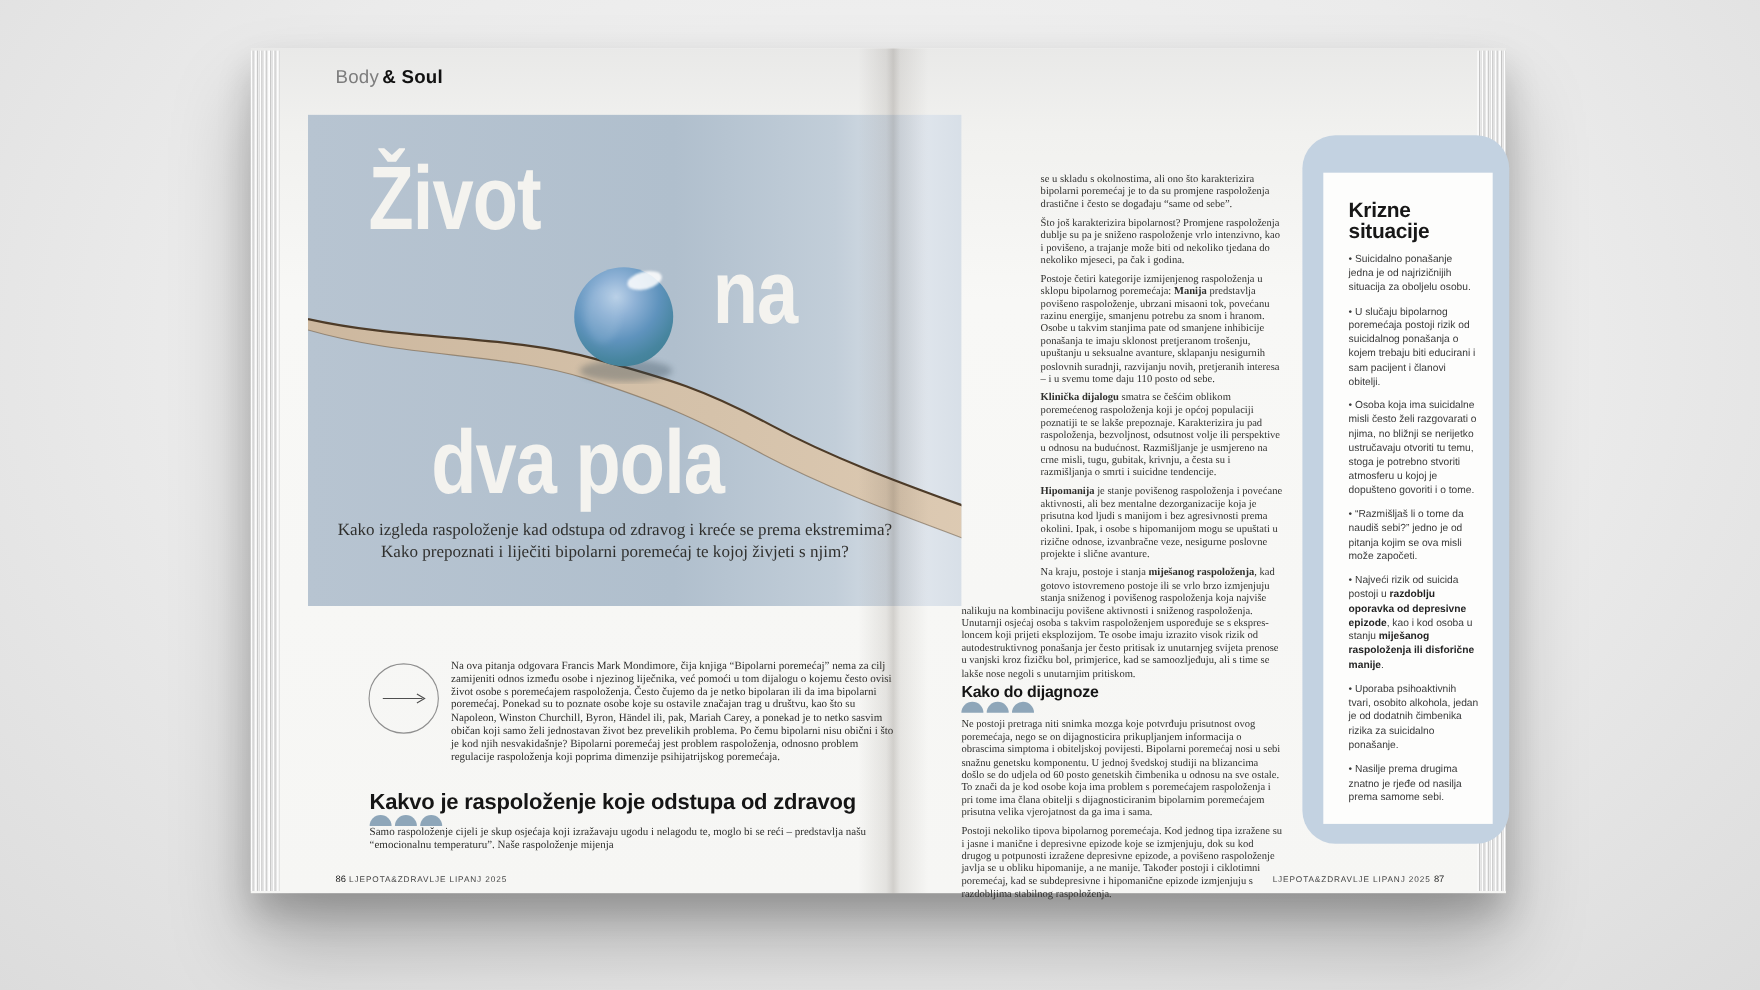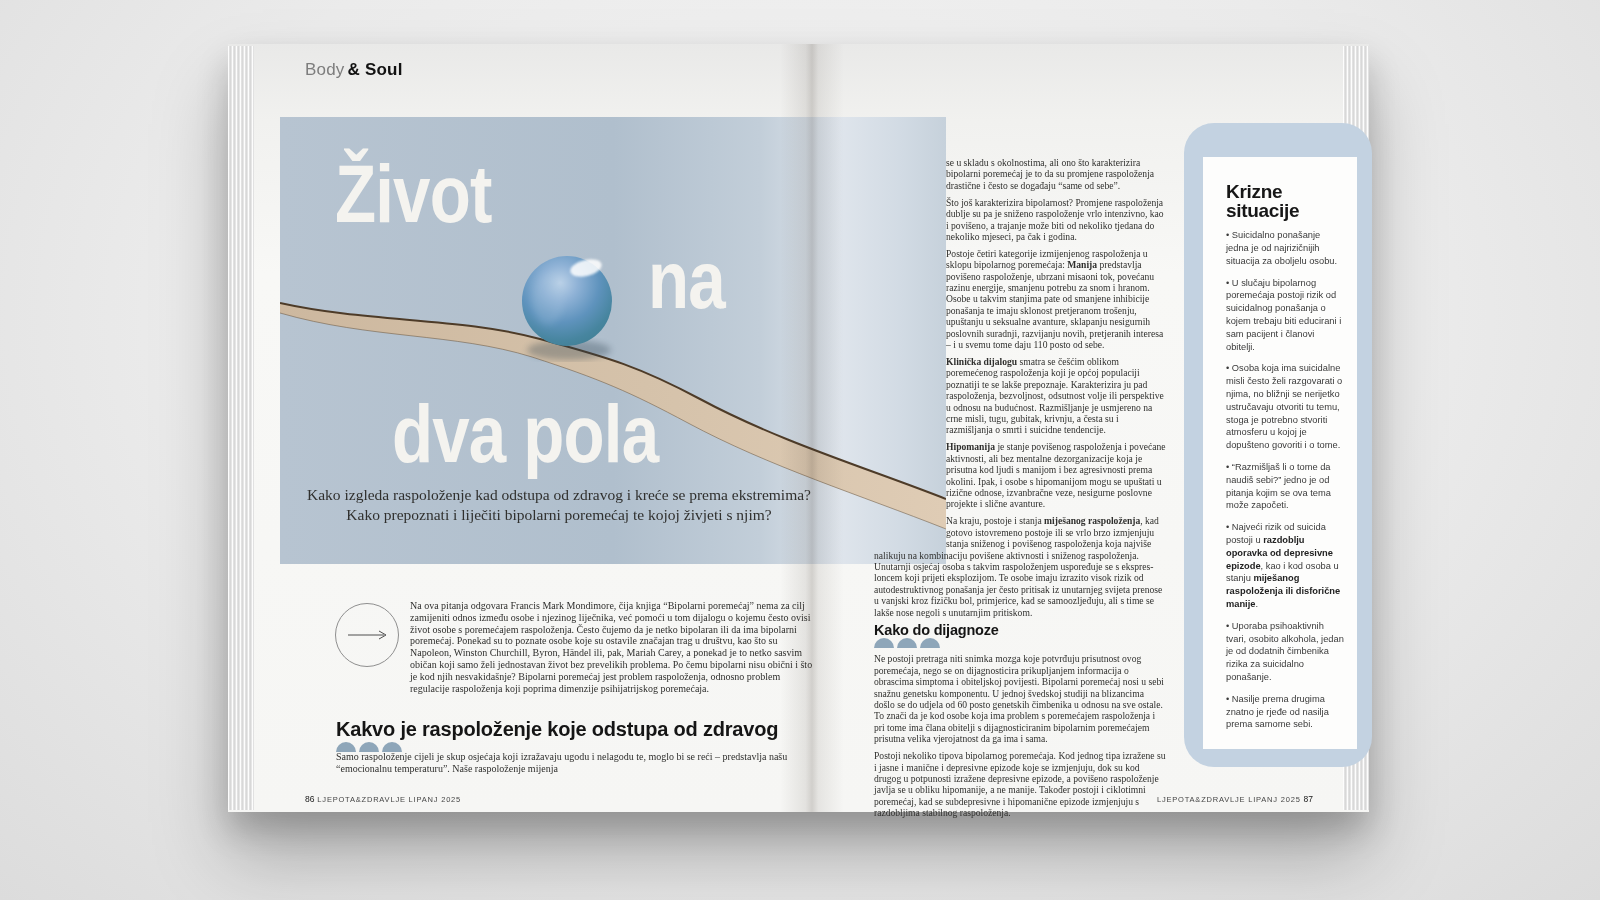--- a/index.html
+++ b/index.html
@@ -12,21 +12,21 @@
   .edge{position:absolute;top:2px;width:26px;height:764px;
     background:repeating-linear-gradient(90deg,#fbfbfb 0px,#ffffff 1px,#c4c4c4 2px,#ececec 3px,#e0e0e0 4px);}
   .edge-left{left:0;}
   .edge-right{left:1115px;}
   .page-area{position:absolute;left:26px;top:0;width:1089px;height:768px;}
   
   .section-header{position:absolute;left:51px;top:16px;font-size:17px;letter-spacing:.2px;}
   .section-header .light{font-weight:400;color:#7d7d7d;}
   .section-header .bold{font-weight:700;color:#121212;margin-left:3px;}
   
-  .hero{position:absolute;left:26px;top:73px;width:666px;height:447px;overflow:hidden;}
+  .hero{position:absolute;left:26px;top:60px;width:594px;height:447px;overflow:hidden;}
   .hero svg{position:absolute;left:0;top:0;}
   .hero-word{position:absolute;color:#f4f3ef;font-weight:700;line-height:1;
     font-size:82px;letter-spacing:-1px;transform:scaleX(.82);transform-origin:left top;}
   .t-zivot{left:55px;top:36px;}
   .t-na{left:368px;top:122px;}
   .t-dva{left:112px;top:276px;}
   .hero-subtitle{position:absolute;left:0;top:368px;width:558px;text-align:center;
     font-family:"Liberation Serif",serif;font-size:15.5px;line-height:1.32;color:#30302e;}
   
   .circle-icon{position:absolute;left:80px;top:558px;}
@@ -169,21 +169,21 @@
           </div>
       </div>
 
       <aside class="sidebar">
         <div class="sidebar-inner">
           <h2 class="sidebar-title">Krizne situacije</h2>
           <div class="sidebar-items">
               <p><span>Suicidalno ponašanje jedna je od najrizičnijih situacija za oboljelu osobu.</span></p>
               <p><span>U slučaju bipolarnog poremećaja postoji rizik od suicidalnog ponašanja o kojem trebaju biti educirani i sam pacijent i članovi obitelji.</span></p>
               <p><span>Osoba koja ima suicidalne misli često želi razgovarati o njima, no bližnji se nerijetko ustručavaju otvoriti tu temu, stoga je potrebno stvoriti atmosferu u kojoj je dopušteno govoriti i o tome.</span></p>
-              <p><span>“Razmišljaš li o tome da naudiš sebi?” jedno je od pitanja kojim se ova tema može započeti.</span></p>
+              <p><span>“Razmišljaš li o tome da naudiš sebi?” jedno je od pitanja kojim se ova misli može započeti.</span></p>
               <p><span>Najveći rizik od suicida postoji u </span><b>razdoblju oporavka od depresivne epizode</b><span>, kao i kod osoba u stanju </span><b>miješanog raspoloženja ili disforične manije</b><span>.</span></p>
               <p><span>Uporaba psihoaktivnih tvari, osobito alkohola, jedan je od dodatnih čimbenika rizika za suicidalno ponašanje.</span></p>
               <p><span>Nasilje prema drugima znatno je rjeđe od nasilja prema samome sebi.</span></p>
             </div>
         </div>
       </aside>
 
       <div class="footer footer-right">
         <span>LJEPOTA&amp;ZDRAVLJE LIPANJ 2025</span>
         <span class="pagenum">87</span>

